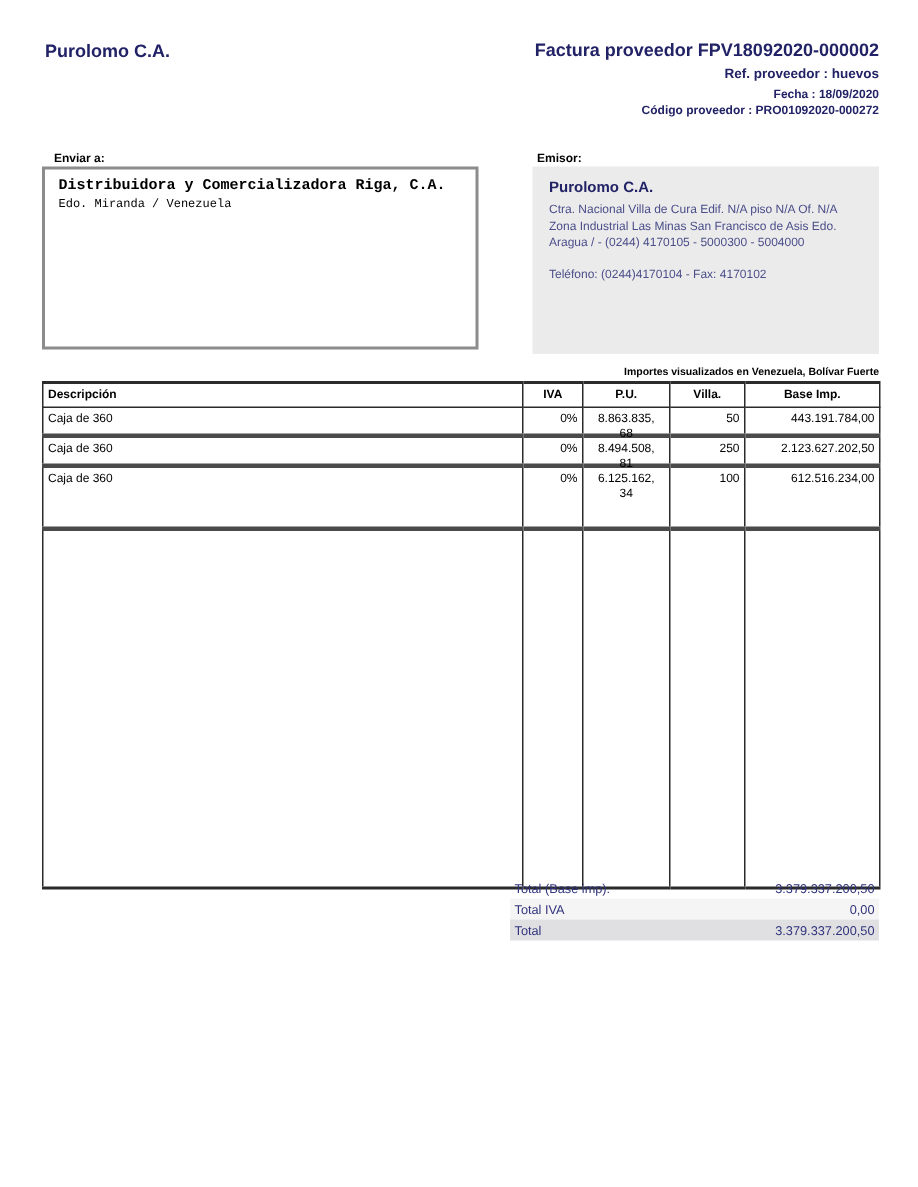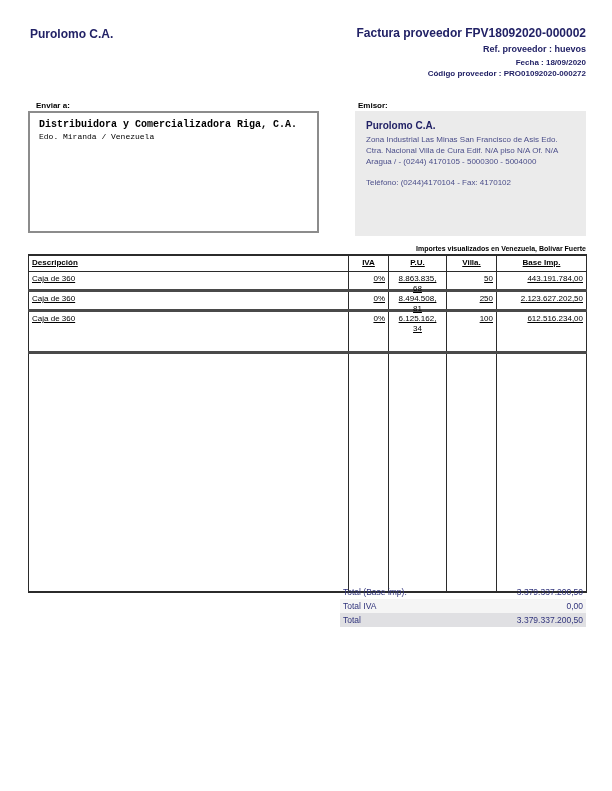--- a/index.html
+++ b/index.html
@@ -41,21 +41,21 @@
     position:absolute;right:26px;top:245px;
     font-size:7px;font-weight:bold;color:#000;
   }
   table.items{
     position:absolute;left:28px;top:254px;width:558px;
     border-collapse:collapse;table-layout:fixed;
     font-size:8px;color:#000;
   }
   table.items th,table.items td{
     border-left:1px solid #2b2b2b;border-right:1px solid #2b2b2b;
-    padding:2px 3px;vertical-align:top;line-height:10px;overflow:visible;text-decoration:underline;
+    padding:2px 3px;vertical-align:top;line-height:10px;overflow:visible;
   }
   table.items th{
     border-top:2px solid #2b2b2b;border-bottom:1px solid #2b2b2b;
     font-weight:bold;height:11px;text-align:center;
   }
   table.items th.col-desc{text-align:left;}
   tr.item-row td{border-bottom:3px solid #4a4a4a;}
   tr.item-row.r1 td,tr.item-row.r2 td{height:13px;}
   tr.item-row.r3 td{height:35px;}
   td.c-desc{text-align:left;}
@@ -90,22 +90,22 @@
   <div class="section-label shipto-label">Enviar a:</div>
   <div class="shipto-box">
     <div class="shipto-name">Distribuidora y Comercializadora Riga, C.A.</div>
     <div class="shipto-region">Edo. Miranda / Venezuela</div>
   </div>
 
   <div class="section-label emisor-label">Emisor:</div>
   <div class="emisor-box">
     <div class="emisor-name">Purolomo C.A.</div>
     <div class="emisor-addr">
+      <div>Ctra. Nacional Villa de Cura Edif. N/A piso N/A Of. N/A</div>
       <div>Zona Industrial Las Minas San Francisco de Asis Edo.</div>
-      <div>Ctra. Nacional Villa de Cura Edif. N/A piso N/A Of. N/A</div>
       <div>Aragua /  - (0244) 4170105 - 5000300 - 5004000</div>
     </div>
     <div class="emisor-phone">Teléfono: (0244)4170104 - Fax: 4170102</div>
   </div>
 
   <div class="importes-note">Importes visualizados en Venezuela, Bolívar Fuerte</div>
 
   <table class="items">
     <colgroup>
       <col style="width:320px">

